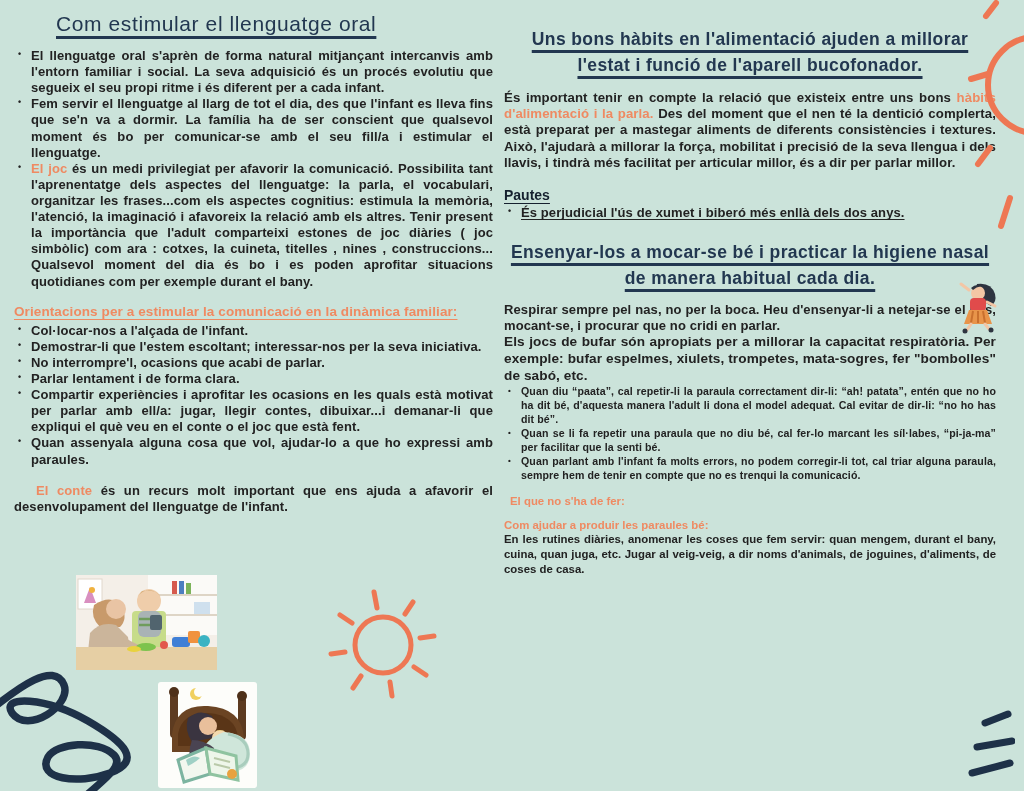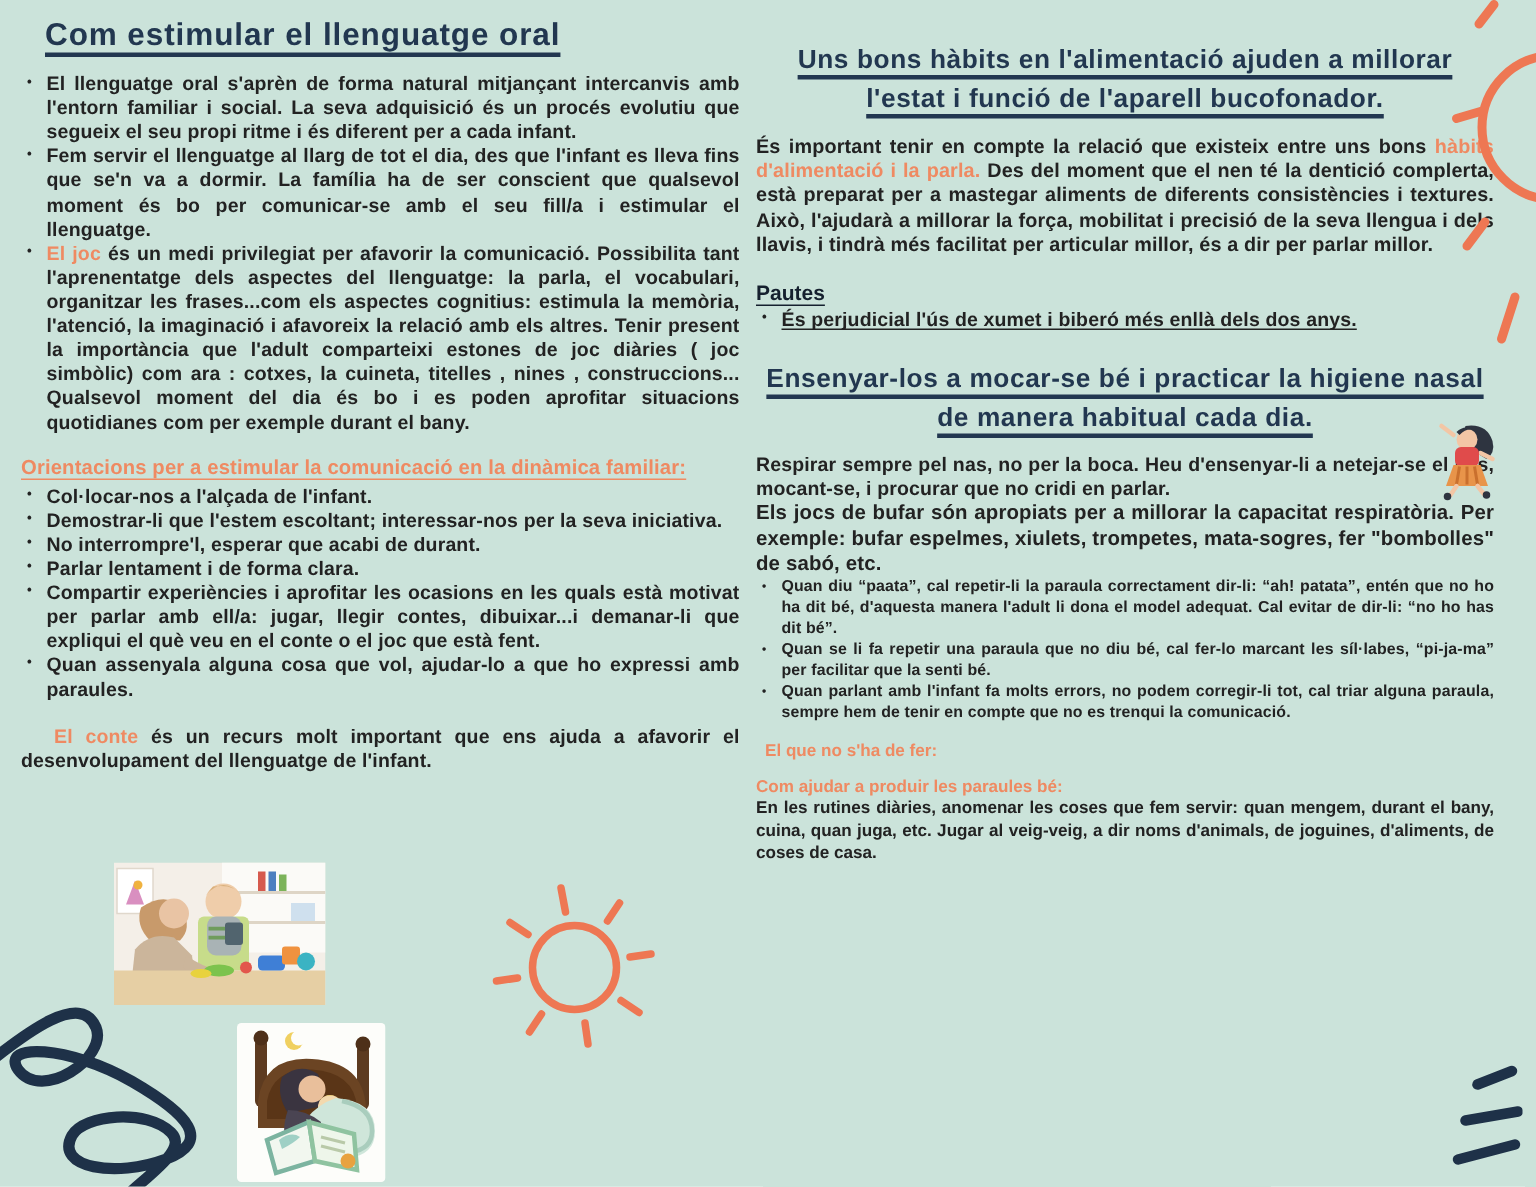--- a/index.html
+++ b/index.html
@@ -6,21 +6,21 @@
   .page{
     position:relative;width:1024px;height:791px;overflow:hidden;
     background:#cbe3da;
     font-family:"Liberation Sans",sans-serif;color:#222;
   }
   .col{position:absolute;}
   .col-left{left:14px;top:12px;width:479px;}
   .col-right{left:504px;top:26px;width:492px;}
 
   .title{
-    margin:0 0 12px 16px;font-size:21px;font-weight:700;color:#223750;
+    margin:0 0 12px 42px;font-size:21px;font-weight:400;color:#223750;
     letter-spacing:.6px;
     text-decoration:underline;text-underline-offset:5px;text-decoration-thickness:2.5px;
   }
   .body-text{font-size:13px;font-weight:700;line-height:1.24;text-align:justify;color:#222;letter-spacing:.1px;}
   ul.dots{list-style:none;margin:0;padding:0;}
   ul.dots>li{position:relative;padding-left:17px;margin:0;}
   ul.dots>li::before{content:"•";position:absolute;left:4px;top:1px;font-size:9px;}
   .mt12{margin-top:12px;}
   .orange{color:#ef8a62;}
   .sec-orange{
@@ -61,21 +61,21 @@
     <ul class="dots body-text">
       <li>El llenguatge oral s'aprèn de forma natural mitjançant intercanvis amb l'entorn familiar i social. La seva adquisició és un procés evolutiu que segueix el seu propi ritme i és diferent per a cada infant.</li>
       <li>Fem servir el llenguatge al llarg de tot el dia, des que l'infant es lleva fins que se'n va a dormir. La família ha de ser conscient que qualsevol moment és bo per comunicar-se amb el seu fill/a i estimular el llenguatge.</li>
       <li class="mt12"><span class="orange">El joc</span><span> és un medi privilegiat per afavorir la comunicació. Possibilita tant l'aprenentatge dels aspectes del llenguatge: la parla, el vocabulari, organitzar les frases...com els aspectes cognitius: estimula la memòria, l'atenció, la imaginació i afavoreix la relació amb els altres. Tenir present la importància que l'adult comparteixi estones de joc diàries ( joc simbòlic) com ara : cotxes, la cuineta, titelles , nines , construccions... Qualsevol moment del dia és bo i es poden aprofitar situacions quotidianes com per exemple durant el bany.</span></li>
     </ul>
 
     <div class="sec-orange">Orientacions per a estimular la comunicació en la dinàmica familiar:</div>
     <ul class="dots body-text">
       <li>Col·locar-nos a l'alçada de l'infant.</li>
       <li>Demostrar-li que l'estem escoltant; interessar-nos per la seva iniciativa.</li>
-      <li>No interrompre'l, esperar que acabi de durant.</li>
+      <li>No interrompre'l, ocasions que acabi de parlar.</li>
       <li>Parlar lentament i de forma clara.</li>
       <li>Compartir experiències i aprofitar les ocasions en les quals està motivat per parlar amb ell/a: jugar, llegir contes, dibuixar...i demanar-li que expliqui el què veu en el conte o el joc que està fent.</li>
       <li>Quan assenyala alguna cosa que vol, ajudar-lo a que ho expressi amb paraules.</li>
     </ul>
 
     <p class="body-text conte"><span class="orange">El conte</span><span> és un recurs molt important que ens ajuda a afavorir el desenvolupament del llenguatge de l'infant.</span></p>
   </div>
 
   <div class="col col-right">
     <h2 class="r-head">Uns bons hàbits en l'alimentació ajuden a millorar l'estat i funció de l'aparell bucofonador.</h2>

